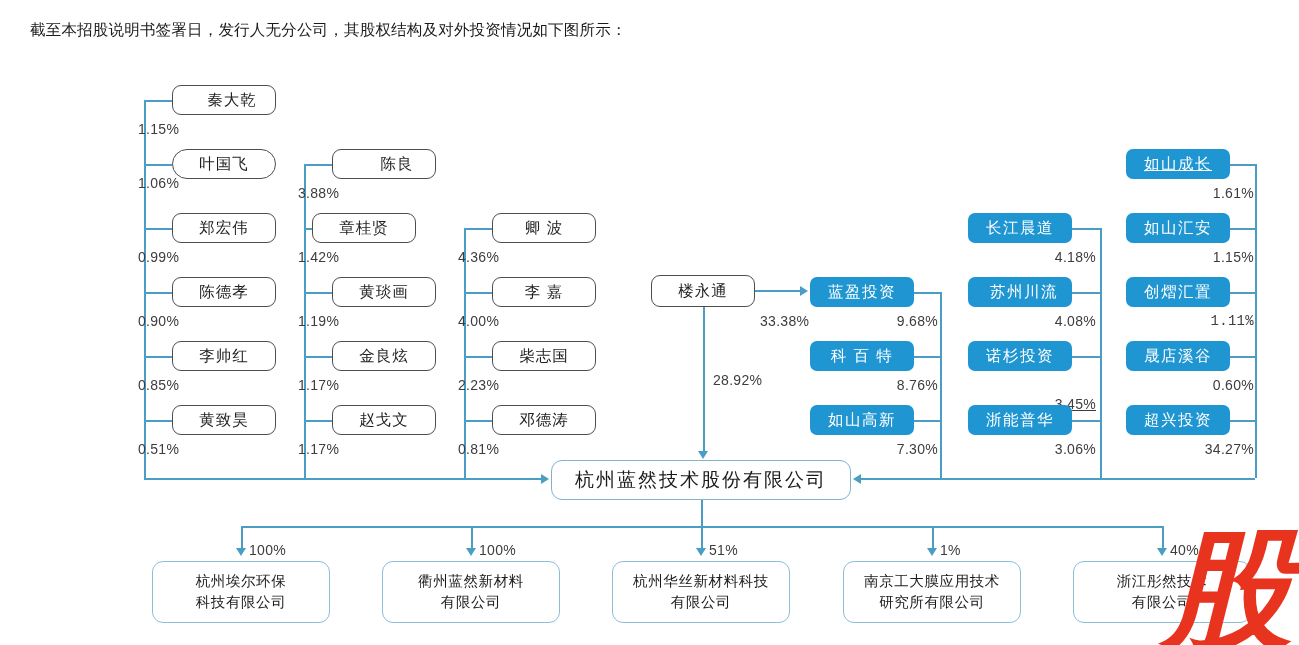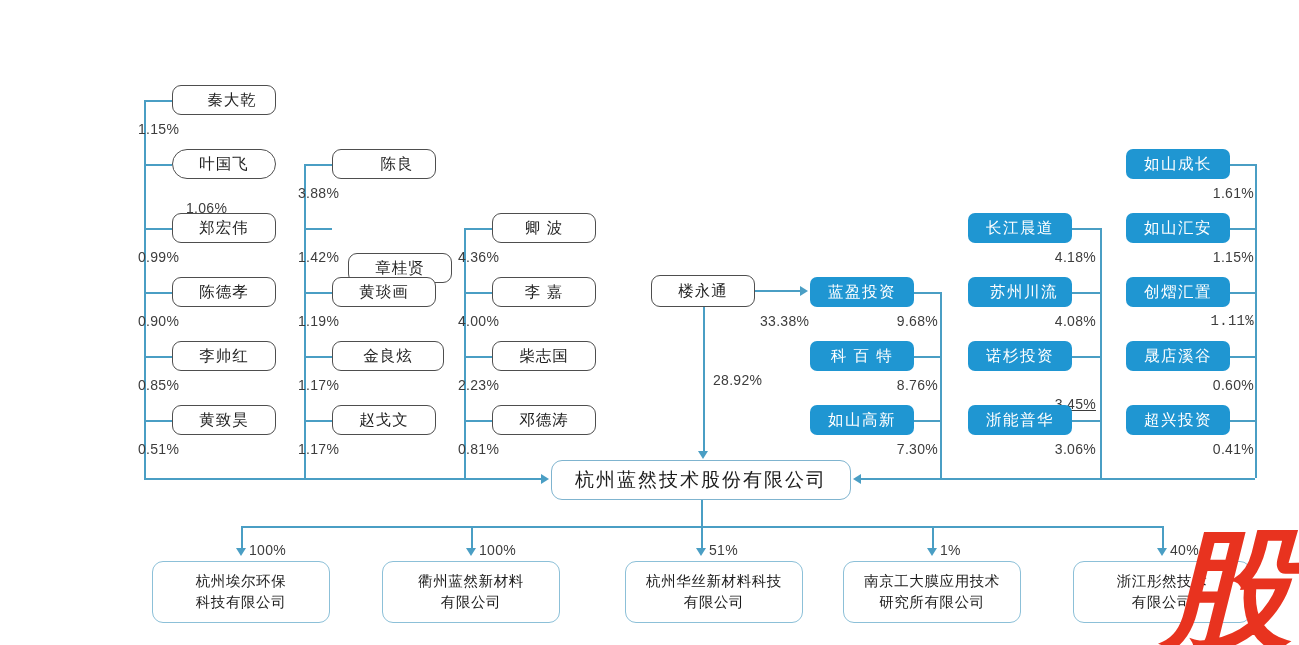--- a/index.html
+++ b/index.html
@@ -71,53 +71,54 @@
     color:#e8331f;line-height:1;
     font-family:"DejaVu Sans","Liberation Sans",sans-serif;
     user-select:none;pointer-events:none;
   }
 </style>
 </head>
 <body>
 
 <div id="root">
 
+  <div class="intro">截至本招股说明书签署日，发行人无分公司，其股权结构及对外投资情况如下图所示：</div>
 
   <div id="layer">
       <div class="ln ln-v" style="left: 144px; top: 100px; height: 378px;"></div>
       <div class="ln ln-h" style="left: 144px; top: 100px; width: 28px;"></div>
       <div class="node box-white" style="left: 172px; top: 85px; width: 104px; height: 30px; padding-left: 16px;">秦大乾</div>
       <div class="pct" style="left: 138px; top: 121px; width: 110px;">1.15%</div>
       <div class="ln ln-h" style="left: 144px; top: 164px; width: 28px;"></div>
       <div class="node box-white" style="left: 172px; top: 149px; width: 104px; height: 30px; border-radius: 15px;">叶国飞</div>
-      <div class="pct" style="left: 138px; top: 200px; width: 110px; margin-left: 48px;">1.06%</div>
+      <div class="pct" style="left: 138px; top: 175px; width: 110px;">1.06%</div>
       <div class="ln ln-h" style="left: 144px; top: 228px; width: 28px;"></div>
       <div class="node box-white" style="left: 172px; top: 213px; width: 104px; height: 30px;">郑宏伟</div>
       <div class="pct" style="left: 138px; top: 249px; width: 110px;">0.99%</div>
       <div class="ln ln-h" style="left: 144px; top: 292px; width: 28px;"></div>
       <div class="node box-white" style="left: 172px; top: 277px; width: 104px; height: 30px;">陈德孝</div>
       <div class="pct" style="left: 138px; top: 313px; width: 110px;">0.90%</div>
       <div class="ln ln-h" style="left: 144px; top: 356px; width: 28px;"></div>
       <div class="node box-white" style="left: 172px; top: 341px; width: 104px; height: 30px;">李帅红</div>
       <div class="pct" style="left: 138px; top: 377px; width: 110px;">0.85%</div>
       <div class="ln ln-h" style="left: 144px; top: 420px; width: 28px;"></div>
       <div class="node box-white" style="left: 172px; top: 405px; width: 104px; height: 30px;">黄致昊</div>
       <div class="pct" style="left: 138px; top: 441px; width: 110px;">0.51%</div>
       <div class="ln ln-v" style="left: 304px; top: 164px; height: 314px;"></div>
       <div class="ln ln-h" style="left: 304px; top: 164px; width: 28px;"></div>
       <div class="node box-white" style="left: 332px; top: 149px; width: 104px; height: 30px; padding-left: 26px;">陈良</div>
       <div class="pct" style="left: 298px; top: 185px; width: 110px;">3.88%</div>
       <div class="ln ln-h" style="left: 304px; top: 228px; width: 28px;"></div>
-      <div class="node box-white" style="left: 348px; top: 213px; width: 104px; height: 30px; margin-top: 40px;">章桂贤</div>
+      <div class="node box-white" style="left: 312px; top: 213px; width: 104px; height: 30px;">章桂贤</div>
       <div class="pct" style="left: 298px; top: 249px; width: 110px;">1.42%</div>
       <div class="ln ln-h" style="left: 304px; top: 292px; width: 28px;"></div>
       <div class="node box-white" style="left: 332px; top: 277px; width: 104px; height: 30px;">黄琰画</div>
       <div class="pct" style="left: 298px; top: 313px; width: 110px;">1.19%</div>
       <div class="ln ln-h" style="left: 304px; top: 356px; width: 28px;"></div>
-      <div class="node box-white" style="left: 332px; top: 341px; width: 112px; height: 30px;">金良炫</div>
+      <div class="node box-white" style="left: 332px; top: 341px; width: 104px; height: 30px;">金良炫</div>
       <div class="pct" style="left: 298px; top: 377px; width: 110px;">1.17%</div>
       <div class="ln ln-h" style="left: 304px; top: 420px; width: 28px;"></div>
       <div class="node box-white" style="left: 332px; top: 405px; width: 104px; height: 30px;">赵戈文</div>
       <div class="pct" style="left: 298px; top: 441px; width: 110px;">1.17%</div>
       <div class="ln ln-v" style="left: 464px; top: 228px; height: 250px;"></div>
       <div class="ln ln-h" style="left: 464px; top: 228px; width: 28px;"></div>
       <div class="node box-white" style="left: 492px; top: 213px; width: 104px; height: 30px;">卿 波</div>
       <div class="pct" style="left: 458px; top: 249px; width: 110px;">4.36%</div>
       <div class="ln ln-h" style="left: 464px; top: 292px; width: 28px;"></div>
       <div class="node box-white" style="left: 492px; top: 277px; width: 104px; height: 30px;">李 嘉</div>
@@ -146,34 +147,34 @@
       <div class="node box-blue" style="left: 968px; top: 277px; width: 104px; height: 30px; padding-left: 8px;">苏州川流</div>
       <div class="pct pct-r" style="left: 982px; top: 313px; width: 114px;">4.08%</div>
       <div class="ln ln-h" style="left: 1072px; top: 356px; width: 28px;"></div>
       <div class="node box-blue" style="left: 968px; top: 341px; width: 104px; height: 30px;">诺杉投资</div>
       <div class="pct pct-r" style="left: 982px; top: 396px; width: 114px; text-decoration: underline;">3.45%</div>
       <div class="ln ln-h" style="left: 1072px; top: 420px; width: 28px;"></div>
       <div class="node box-blue" style="left: 968px; top: 405px; width: 104px; height: 30px;">浙能普华</div>
       <div class="pct pct-r" style="left: 982px; top: 441px; width: 114px;">3.06%</div>
       <div class="ln ln-v" style="left: 1255px; top: 164px; height: 314px;"></div>
       <div class="ln ln-h" style="left: 1230px; top: 164px; width: 25px;"></div>
-      <div class="node box-blue" style="left: 1126px; top: 149px; width: 104px; height: 30px;">如山成长</div>
+      <div class="node box-blue" style="left: 1126px; top: 149px; width: 104px; height: 30px; text-decoration: underline;">如山成长</div>
       <div class="pct pct-r" style="left: 1140px; top: 185px; width: 114px;">1.61%</div>
       <div class="ln ln-h" style="left: 1230px; top: 228px; width: 25px;"></div>
       <div class="node box-blue" style="left: 1126px; top: 213px; width: 104px; height: 30px;">如山汇安</div>
       <div class="pct pct-r" style="left: 1140px; top: 249px; width: 114px;">1.15%</div>
       <div class="ln ln-h" style="left: 1230px; top: 292px; width: 25px;"></div>
       <div class="node box-blue" style="left: 1126px; top: 277px; width: 104px; height: 30px;">创熠汇置</div>
       <div class="pct pct-r" style="left: 1140px; top: 313px; width: 114px; font-family: Liberation Mono, monospace;">1.11%</div>
       <div class="ln ln-h" style="left: 1230px; top: 356px; width: 25px;"></div>
       <div class="node box-blue" style="left: 1126px; top: 341px; width: 104px; height: 30px;">晟店溪谷</div>
       <div class="pct pct-r" style="left: 1140px; top: 377px; width: 114px;">0.60%</div>
       <div class="ln ln-h" style="left: 1230px; top: 420px; width: 25px;"></div>
       <div class="node box-blue" style="left: 1126px; top: 405px; width: 104px; height: 30px;">超兴投资</div>
-      <div class="pct pct-r" style="left: 1140px; top: 441px; width: 114px;">0.41%</div>
+      <div class="pct pct-r" style="left: 1140px; top: 441px; width: 114px;">34.27%</div>
       <div class="ln ln-h" style="left: 144px; top: 478px; width: 397px;"></div>
       <div class="arw arw-r" style="left: 541px; top: 473.5px;"></div>
       <div class="ln ln-h" style="left: 861px; top: 478px; width: 394px;"></div>
       <div class="arw arw-l" style="left: 853px; top: 473.5px;"></div>
       <div class="node box-white" style="left: 651px; top: 275px; width: 104px; height: 32px;">楼永通</div>
       <div class="ln ln-h" style="left: 755px; top: 290px; width: 45px;"></div>
       <div class="arw arw-r" style="left: 800px; top: 285.5px;"></div>
       <div class="pct" style="left: 760px; top: 313px; width: 90px;">33.38%</div>
       <div class="ln ln-v" style="left: 703px; top: 307px; height: 144px;"></div>
       <div class="arw arw-d" style="left: 698px; top: 451px;"></div>
@@ -187,21 +188,21 @@
       <div class="node box-sub" style="left: 152px; top: 561px; width: 178px; height: 62px; white-space: pre-line;">杭州埃尔环保
 科技有限公司</div>
       <div class="ln ln-v" style="left: 471px; top: 526px; height: 22px;"></div>
       <div class="arw arw-d" style="left: 466px; top: 548px;"></div>
       <div class="pct" style="left: 479px; top: 542px; width: 60px;">100%</div>
       <div class="node box-sub" style="left: 382px; top: 561px; width: 178px; height: 62px; white-space: pre-line;">衢州蓝然新材料
 有限公司</div>
       <div class="ln ln-v" style="left: 701px; top: 526px; height: 22px;"></div>
       <div class="arw arw-d" style="left: 696px; top: 548px;"></div>
       <div class="pct" style="left: 709px; top: 542px; width: 60px;">51%</div>
-      <div class="node box-sub" style="left: 612px; top: 561px; width: 178px; height: 62px; white-space: pre-line; margin-left: 13px;">杭州华丝新材料科技
+      <div class="node box-sub" style="left: 612px; top: 561px; width: 178px; height: 62px; white-space: pre-line;">杭州华丝新材料科技
 有限公司</div>
       <div class="ln ln-v" style="left: 932px; top: 526px; height: 22px;"></div>
       <div class="arw arw-d" style="left: 927px; top: 548px;"></div>
       <div class="pct" style="left: 940px; top: 542px; width: 60px;">1%</div>
       <div class="node box-sub" style="left: 843px; top: 561px; width: 178px; height: 62px; white-space: pre-line;">南京工大膜应用技术
 研究所有限公司</div>
       <div class="ln ln-v" style="left: 1162px; top: 526px; height: 22px;"></div>
       <div class="arw arw-d" style="left: 1157px; top: 548px;"></div>
       <div class="pct" style="left: 1170px; top: 542px; width: 60px;">40%</div>
       <div class="node box-sub" style="left: 1073px; top: 561px; width: 178px; height: 62px; white-space: pre-line;">浙江彤然技术

